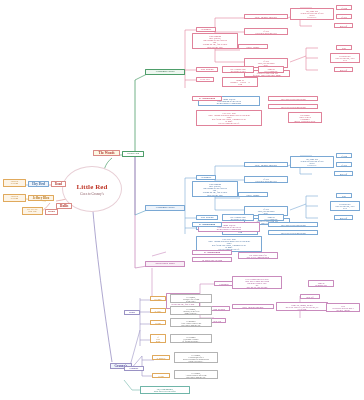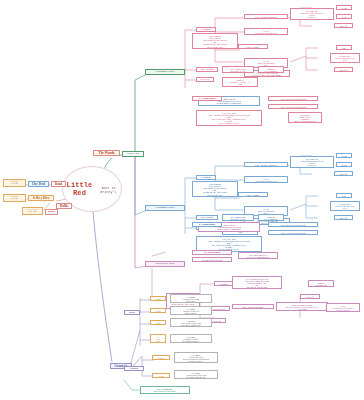--- a/index.html
+++ b/index.html
@@ -13,22 +13,22 @@
   svg.links{position:absolute;left:0;top:0;width:364px;height:400px;pointer-events:none;}
 
   .node{position:absolute;box-sizing:border-box;border:0.5px solid #999;
         background:#fff;text-align:center;line-height:1.0;
         padding:0.5px 1px;border-radius:0.5px;}
   .node .t{display:block;white-space:pre-line;}
 
   
   .central{
     position:absolute;border:0.7px solid #e8cfd6;border-radius:50%;
-    background:#fff;text-align:center;display:flex;flex-direction:row;
-    align-items:center;justify-content:center;font-family:Liberation Mono, monospace;
+    background:#fff;text-align:center;display:flex;flex-direction:column;
+    align-items:center;justify-content:center;
   }
   .central .ttl{color:#c0392b;font-weight:bold;font-size:7px;letter-spacing:.1px;}
   .central .sub{color:#8a5a62;font-size:3.4px;margin-top:1px;}
 
   
   .c-green{border-color:#4e9e6a;color:#2f6b45;}
   .c-green .t{color:#2f6b45;}
   .c-pink{border-color:#e0829a;color:#c2415f;}
   .c-pink .t{color:#c2415f;}
   .c-blue{border-color:#7aa8d4;color:#2f5f96;}

